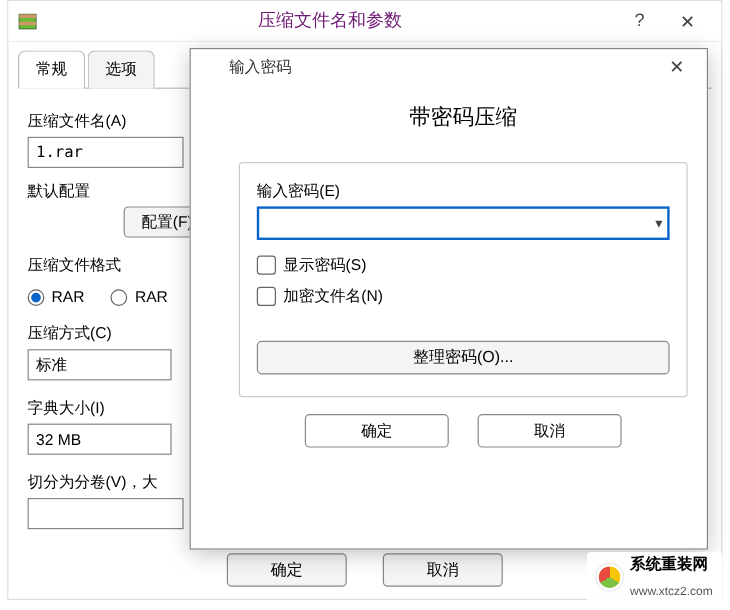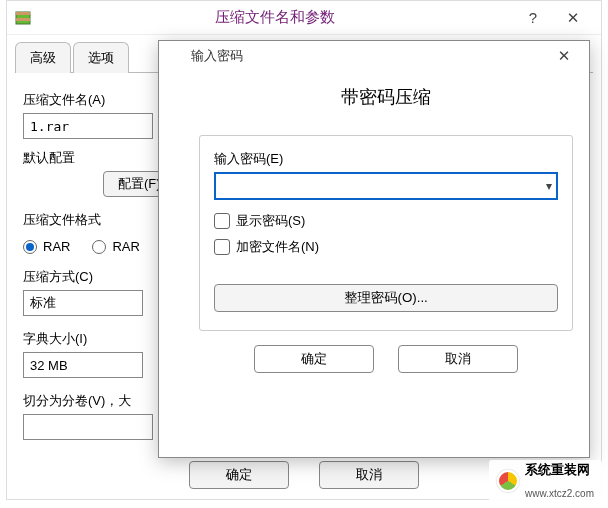--- a/index.html
+++ b/index.html
@@ -53,21 +53,21 @@
           <rect x="1" y="2" width="14" height="12" fill="#6b3" stroke="#473"></rect>
           <rect x="1" y="2" width="14" height="3" fill="#c96"></rect>
           <rect x="1" y="8" width="14" height="3" fill="#c96"></rect>
         </svg>
     </span>
     <span class="title-text">压缩文件名和参数</span>
     <div class="title-btn">?</div>
     <div class="title-btn">✕</div>
   </div>
   <div class="tabs">
-    <div class="tab">高级</div>
+    <div class="tab active">常规</div>
     <div class="tab">选项</div>
   </div>
   <div class="form-area">
     <label class="lbl">压缩文件名(A)</label>
     <input class="txt-input" style="width: 130px;" value="1.rar">
     <label class="lbl" style="margin-top:10px;">默认配置</label>
     <div class="inline-row">
       <span style="width:72px;"></span>
       <button class="btn">配置(F)</button>
     </div>

